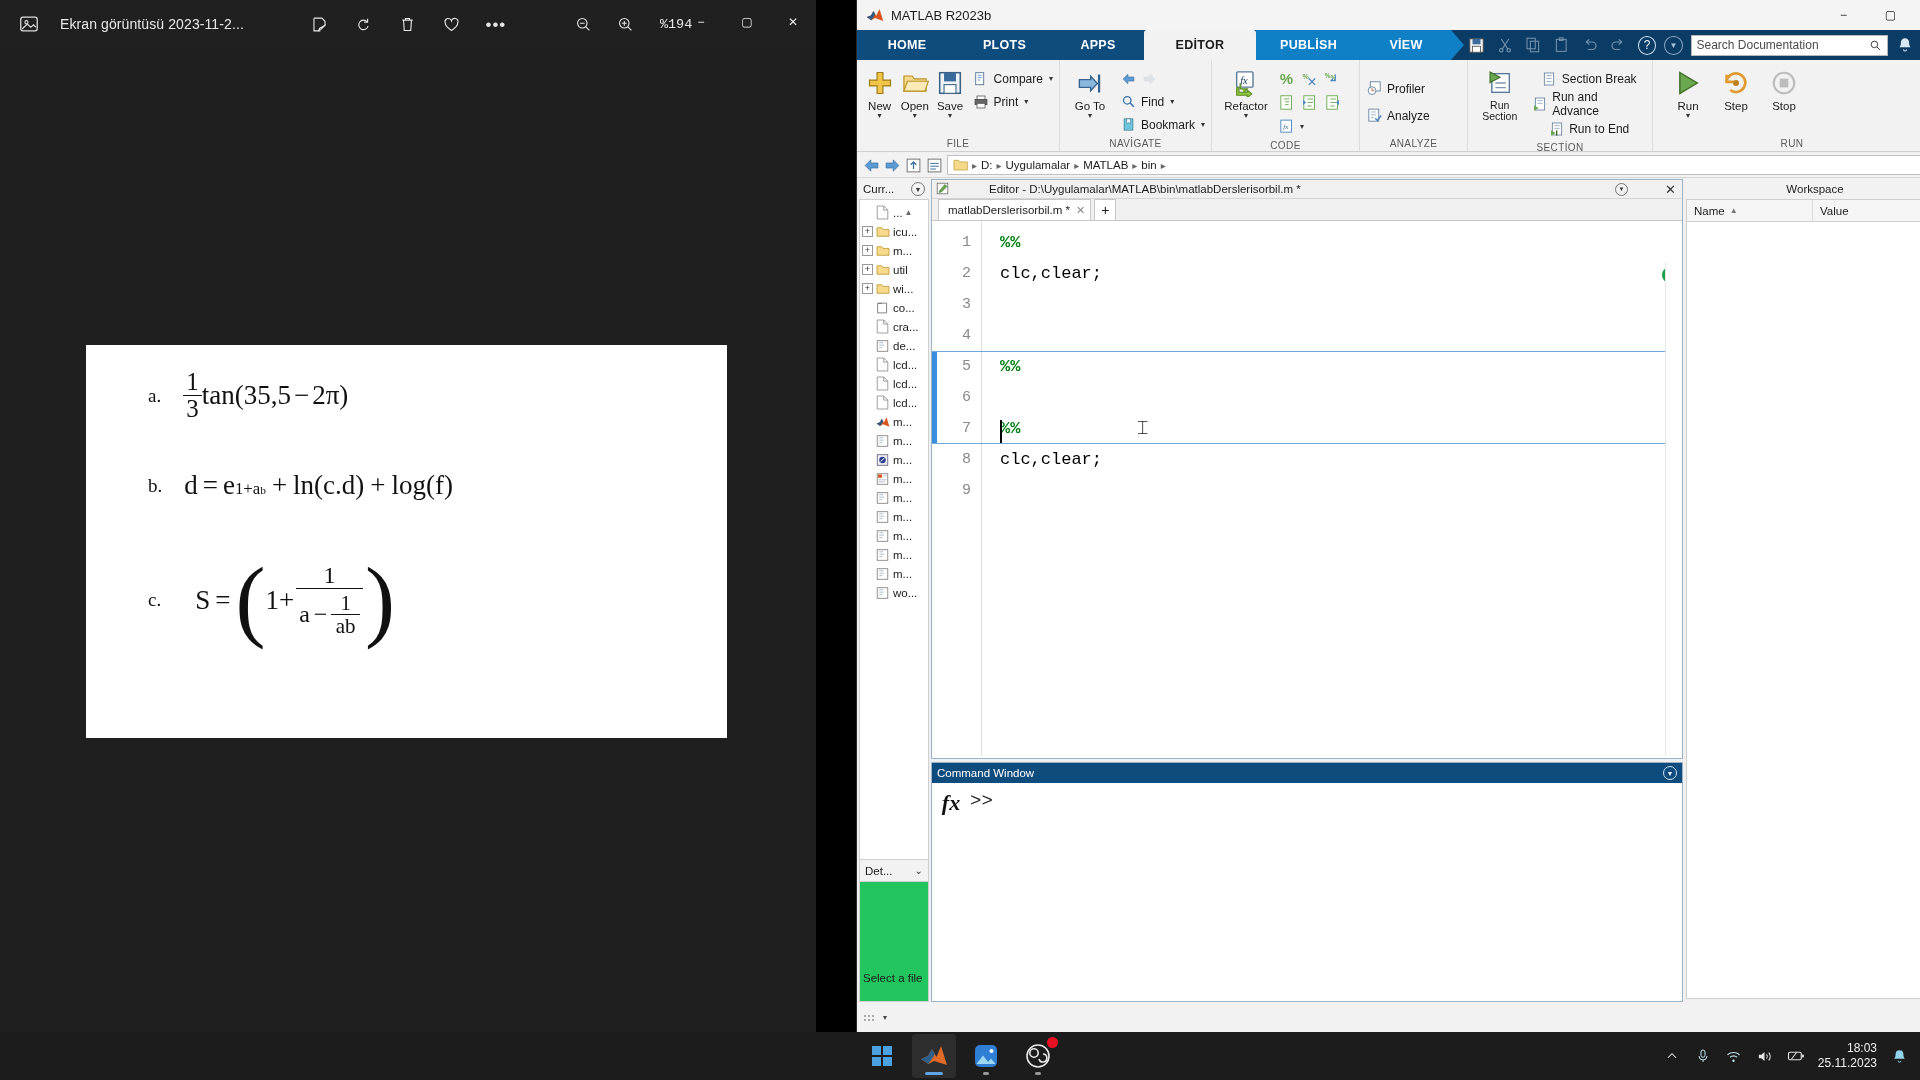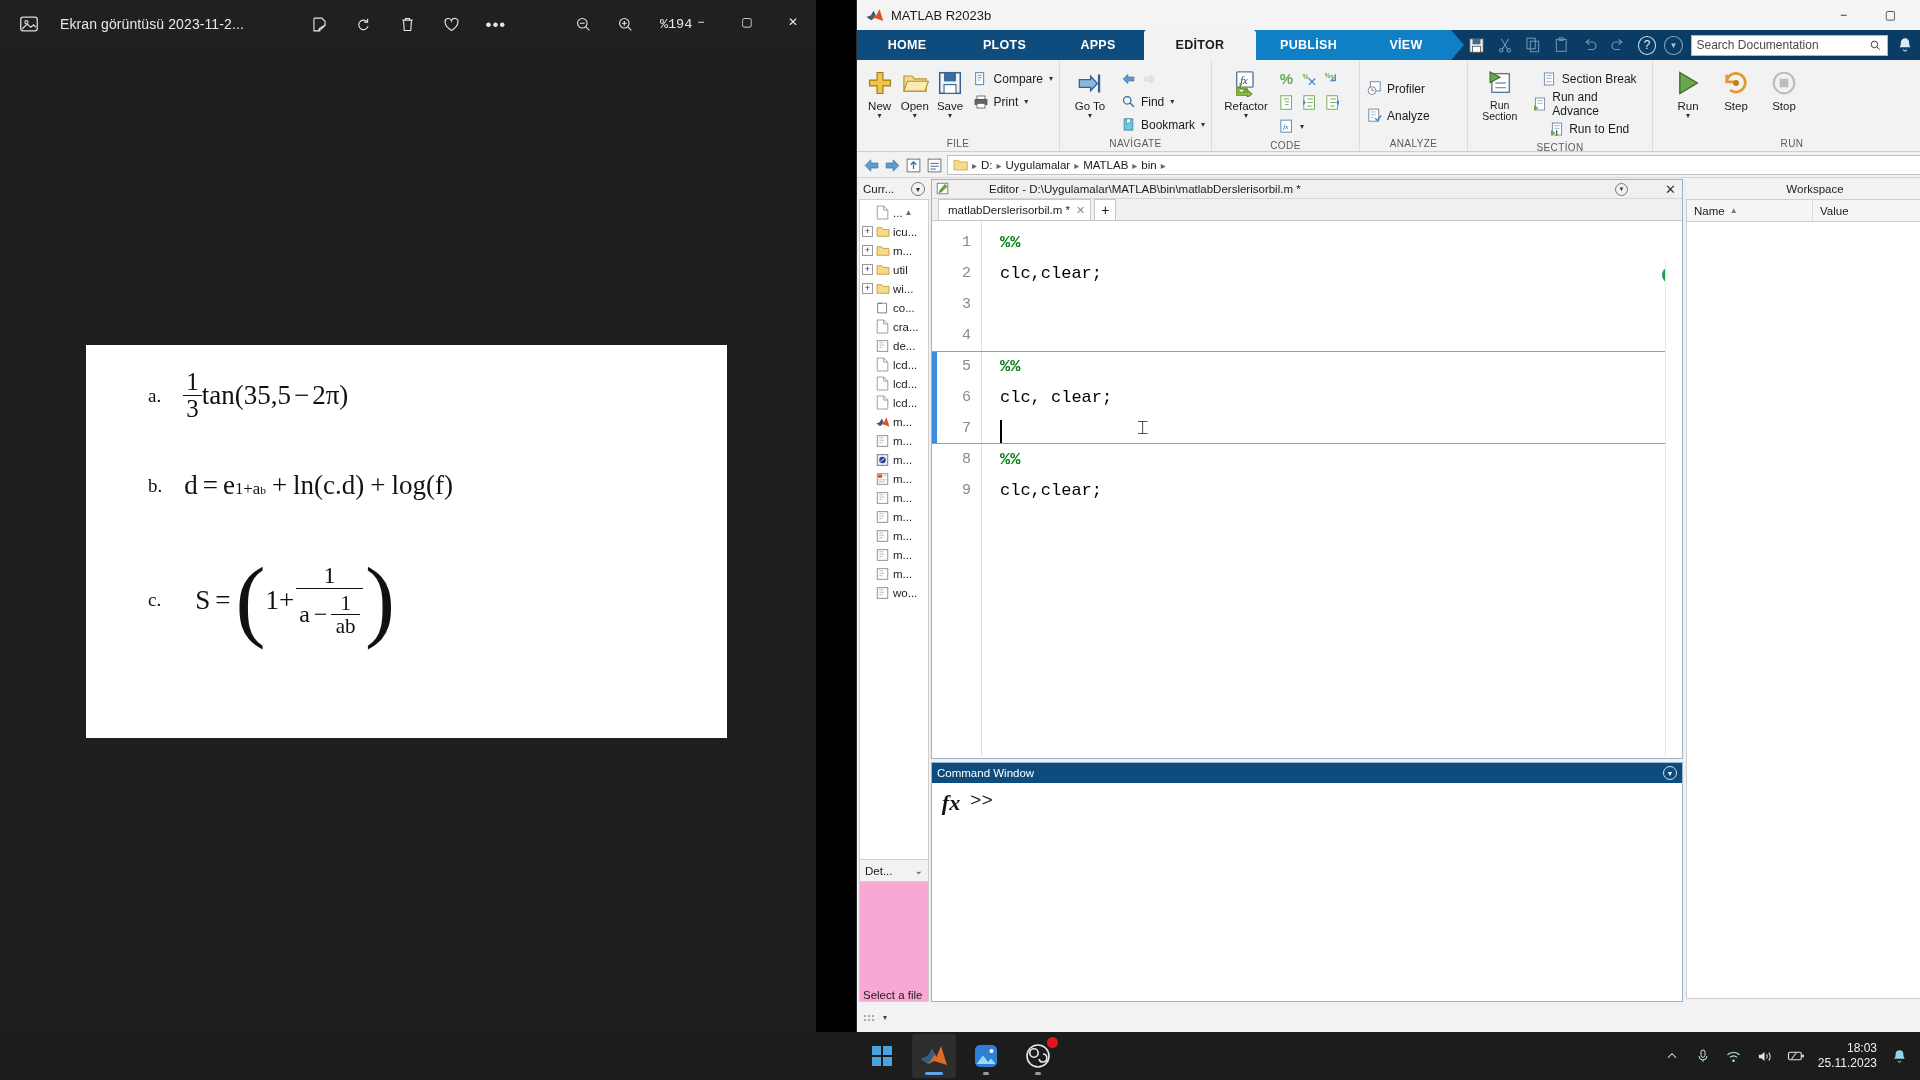--- a/index.html
+++ b/index.html
@@ -152,22 +152,22 @@
              padding-top: 3px; }
   .cf-row { height: 19px; display: flex; align-items: center; font-size: 11.5px;
             color: #1b1b1b; padding-left: 2px; white-space: nowrap; }
   .cf-exp { width: 11px; height: 11px; border: 1px solid #999; font-size: 9px; line-height: 9px;
             text-align: center; color: #333; margin-right: 2px; background: #fff; }
   .cf-exp.none { border: none; background: none; }
   .cf-ic { width: 15px; height: 15px; margin-right: 3px; flex: 0 0 15px;
            display: flex; align-items: center; justify-content: center; }
   #cf-details { height: 22px; border: 1px solid #cfcfcf; border-top: none; background: #f2f2f2;
                 display: flex; align-items: center; padding: 0 5px; font-size: 11.5px; color: #1b1b1b; }
-  #cf-preview { height: 120px; border: 1px solid #cfcfcf; border-top: none; background: #f9a8d4;
-                display: flex; align-items: flex-end; padding: 0 3px 0 3px; font-size: 11.5px; color: #1b1b1b; }
+  #cf-preview { height: 120px; border: 1px solid #cfcfcf; border-top: none; background: #22c55e;
+                display: flex; align-items: flex-end; padding: 0 3px 17px 3px; font-size: 11.5px; color: #1b1b1b; }
 
   
   #ed-panel { position: absolute; left: 74px; top: 0; width: 752px; height: 580px;
               background: #fff; border: 1px solid #9cb4c9; }
   #ed-titlebar { height: 19px; background: #f0f0f0; display: flex; align-items: center;
                  padding: 0 4px; font-size: 11.5px; color: #1b1b1b; border-bottom: 1px solid #d5d5d5; gap: 34px; }
   #ed-titlebar .t { flex: 1; margin-left: 5px; }
   .ti-btn { width: 15px; height: 15px; display: flex; align-items: center; justify-content: center;
             font-size: 10px; color: #333; }
   #ed-tabs { height: 22px; background: #f0f0f0; display: flex; align-items: flex-end;
@@ -1063,21 +1063,20 @@
             <div class="g6ln gln">7</div>
             <div class="gln">8</div>
             <div class="gln">9</div>
           </div>
           <div id="ed-code">
             <div class="cln cmt">%%</div>
             <div class="cln">clc,clear;</div>
             <div class="cln"></div>
             <div class="cln"></div>
             <div class="cln cmt">%%</div>
-            <div class="cln">clc, clear;</div>
             <div class="cln"></div>
             <div class="cln cmt">%%</div>
             <div class="cln">clc,clear;</div>
           </div>
           <div id="ed-secbar"></div>
           <div id="ed-sechl"></div>
           <div id="ed-caret"></div>
           <div id="ed-mousecaret">⌶</div>
           <div id="ed-status">✓</div>
           <div id="ed-rightgut"></div>

